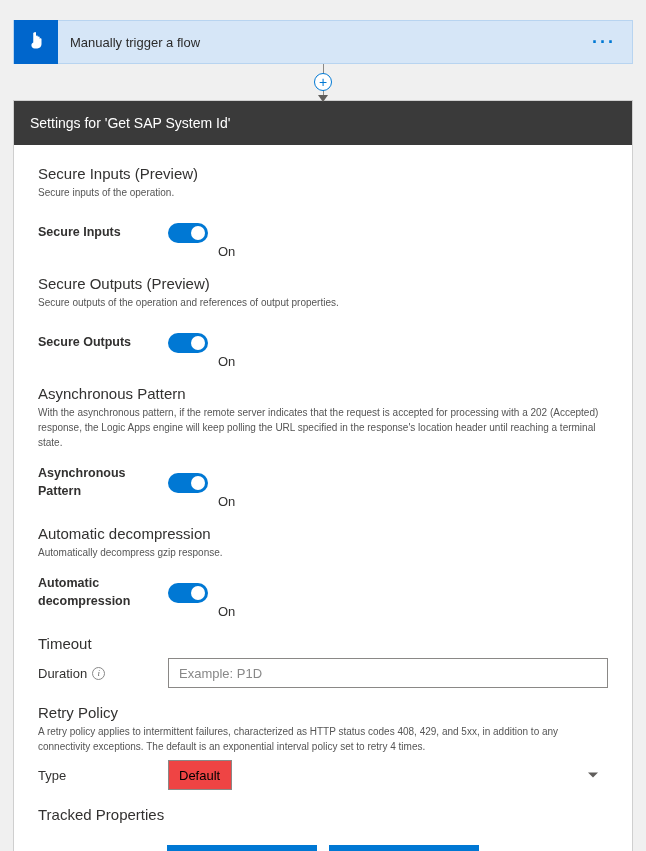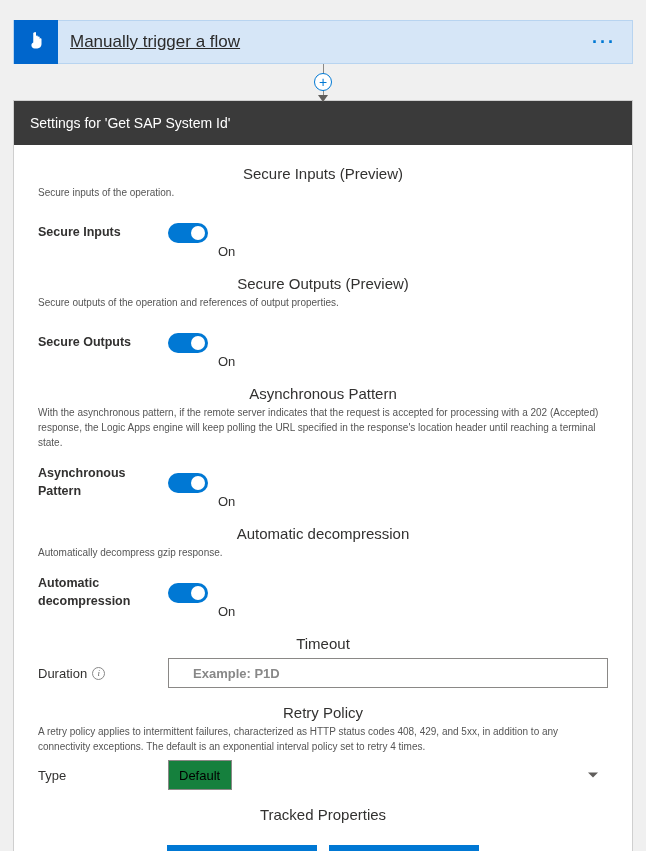--- a/index.html
+++ b/index.html
@@ -35,22 +35,21 @@
     }
     .trigger-icon-box svg {
       width: 22px;
       height: 22px;
       fill: white;
     }
     .trigger-label {
       padding-left: 12px;
       flex: 1;
       color: #2b2b2b;
-      font-size: 17px;
-      text-decoration: underline;
+      font-size: 13px;
     }
     .trigger-menu {
       color: #0078d4;
       font-size: 18px;
       letter-spacing: 2px;
       padding-right: 16px;
       cursor: pointer;
       font-weight: bold;
     }
     .connector-line {
@@ -108,21 +107,20 @@
       padding: 20px 24px 18px 24px;
     }
     .section {
       margin-bottom: 16px;
     }
     .section-title {
       font-size: 15px;
       color: #323130;
       margin-bottom: 3px;
       font-weight: 400;
-      text-align: center;
     }
     .section-desc {
       font-size: 10px;
       color: #555;
       line-height: 1.5;
       margin-bottom: 6px;
     }
     .toggle-row {
       display: flex;
       align-items: center;
@@ -184,36 +182,35 @@
       justify-content: center;
       font-size: 9px;
       color: #666;
       font-style: italic;
       font-family: Georgia, serif;
     }
     .text-input {
       flex: 1;
       height: 30px;
       border: 1px solid #8a8886;
-      padding: 0 24px;
+      padding: 0 10px;
       font-size: 13px;
       font-family: inherit;
-      font-weight: bold;
     }
     .text-input::placeholder {
       color: #888;
     }
     .select-input {
       flex: 1;
       height: 30px;
       border: 1px solid #8a8886;
       padding: 0 10px;
       font-size: 13px;
       font-family: inherit;
-      background: #15803d;
+      background: #ef4444;
       appearance: none;
       position: relative;
     }
     .select-wrapper {
       flex: 1;
       position: relative;
     }
     .select-wrapper::after {
       content: '';
       position: absolute;

